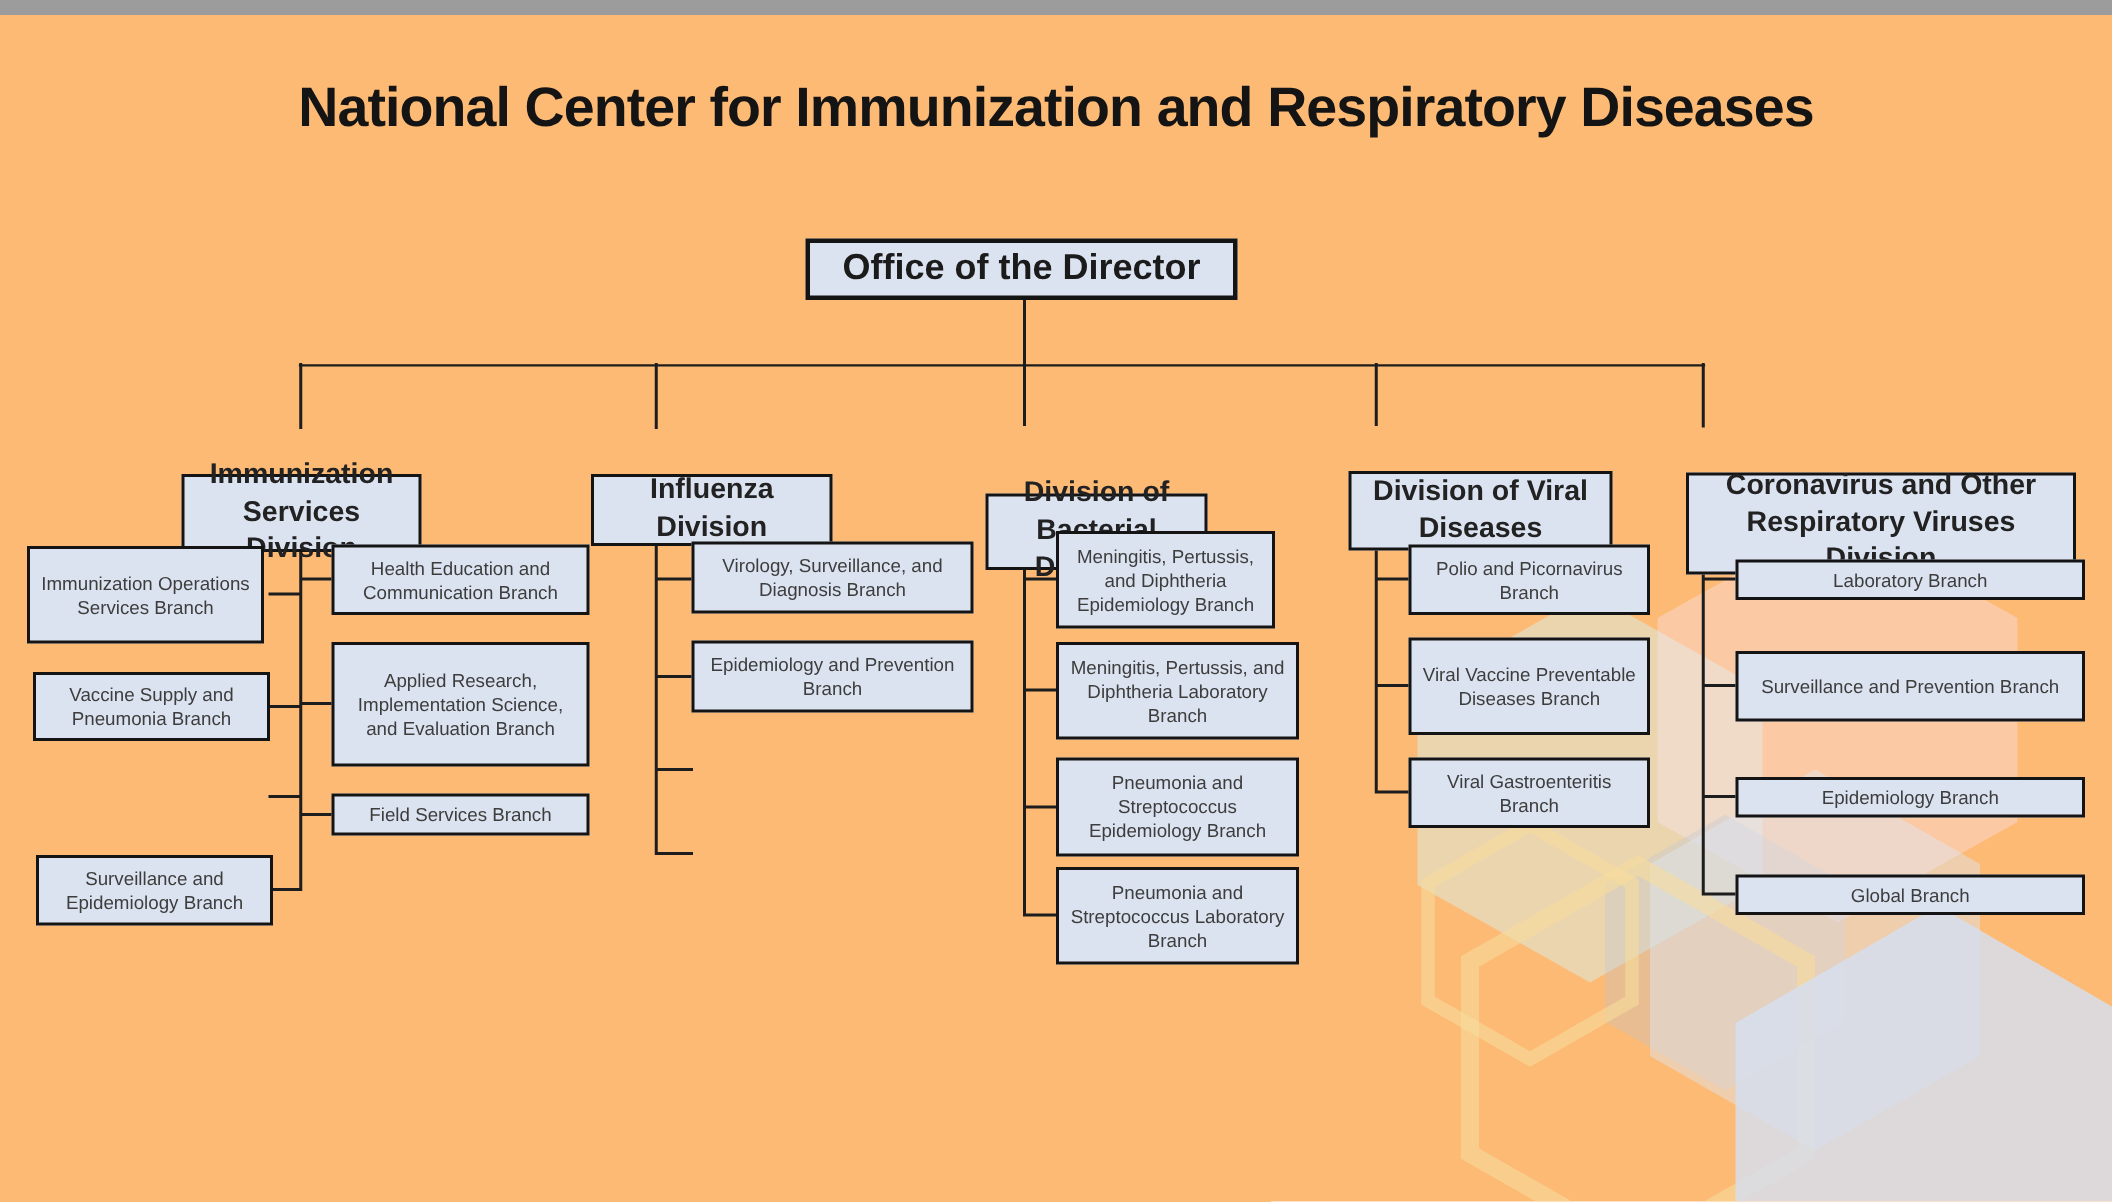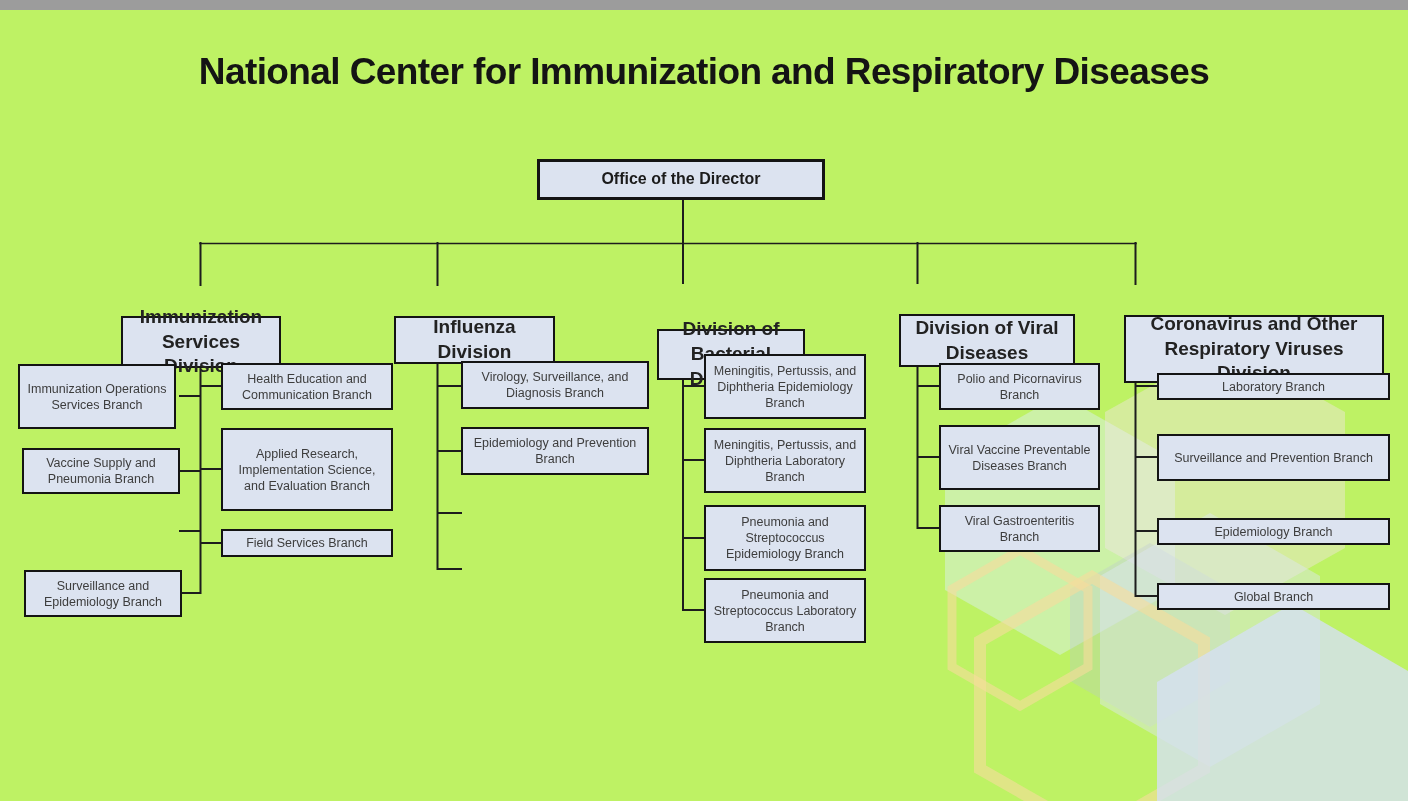--- a/index.html
+++ b/index.html
@@ -1,19 +1,19 @@
 <!DOCTYPE html>
 <html><head>
 <meta charset="utf-8">
 <style>
   * { margin:0; padding:0; box-sizing:border-box; }
   html,body { background:#ffffff; }
   #stage {
     position:relative; width:1408px; height:801px;
-    background:#bef264; overflow:hidden;
+    background:#fdba74; overflow:hidden;
     font-family:"Liberation Sans", sans-serif;
   }
   .topbar {
     position:absolute; top:0; left:0; width:1408px; height:10px;
     background:#9c9c9c;
   }
   .title {
     position:absolute; top:51px; left:0; width:1408px;
     text-align:center; font-size:37px; font-weight:bold;
     color:#141414; letter-spacing:-0.6px;
@@ -22,21 +22,21 @@
   .box {
     position:absolute; display:flex; align-items:center; justify-content:center;
     text-align:center; background:#dce3f0; border:2px solid #141414;
     color:#3d3d3d; font-size:12.5px; line-height:1.28; padding:2px 5px;
   }
   .division {
     border-width:2.5px; font-weight:bold; font-size:19px;
     color:#222222; line-height:1.3;margin-top:31px;
   }
   .root {
-    border-width:3px; font-weight:bold; font-size:16px; color:#1b1b1b;
+    border-width:3px; font-weight:bold; font-size:24px; color:#1b1b1b;
   }
 </style>
 </head>
 <body>
 
 <div id="stage">
 
   <svg class="layer" viewBox="0 0 1408 801" aria-hidden="true">
     <polygon points="1060,395 1175,460 1175,590 1060,655 945,590 945,460" fill="#daf0e9" opacity="0.5"></polygon>
     <polygon points="1225,345 1345,412 1345,548 1225,615 1105,548 1105,412" fill="#f8e4f0" opacity="0.4"></polygon>
@@ -76,21 +76,21 @@
   <div class="box" style="left:22px;top:448px;width:158px;height:46px">Vaccine Supply and Pneumonia Branch</div>
   <div class="box" style="left:24px;top:570px;width:158px;height:47px">Surveillance and Epidemiology Branch</div>
 
   <div class="box" style="left:221px;top:363px;width:172px;height:47px">Health Education and Communication Branch</div>
   <div class="box" style="left:221px;top:428px;width:172px;height:83px">Applied Research, Implementation Science, and Evaluation Branch</div>
   <div class="box" style="left:221px;top:529px;width:172px;height:28px">Field Services Branch</div>
 
   <div class="box" style="left:461px;top:361px;width:188px;height:48px">Virology, Surveillance, and Diagnosis Branch</div>
   <div class="box" style="left:461px;top:427px;width:188px;height:48px">Epidemiology and Prevention Branch</div>
 
-  <div class="box" style="left:704px;top:354px;width:162px;height:65px">Meningitis, Pertussis, and Diphtheria Epidemiology Branch</div>
+  <div class="box" style="left:704px;top:354px;width:146px;height:65px">Meningitis, Pertussis, and Diphtheria Epidemiology Branch</div>
   <div class="box" style="left:704px;top:428px;width:162px;height:65px">Meningitis, Pertussis, and Diphtheria Laboratory Branch</div>
   <div class="box" style="left:704px;top:505px;width:162px;height:66px">Pneumonia and Streptococcus Epidemiology Branch</div>
   <div class="box" style="left:704px;top:578px;width:162px;height:65px">Pneumonia and Streptococcus Laboratory Branch</div>
 
   <div class="box" style="left:939px;top:363px;width:161px;height:47px">Polio and Picornavirus Branch</div>
   <div class="box" style="left:939px;top:425px;width:161px;height:65px">Viral Vaccine Preventable Diseases Branch</div>
   <div class="box" style="left:939px;top:505px;width:161px;height:47px">Viral Gastroenteritis Branch</div>
 
   <div class="box" style="left:1157px;top:373px;width:233px;height:27px">Laboratory Branch</div>
   <div class="box" style="left:1157px;top:434px;width:233px;height:47px">Surveillance and Prevention Branch</div>

